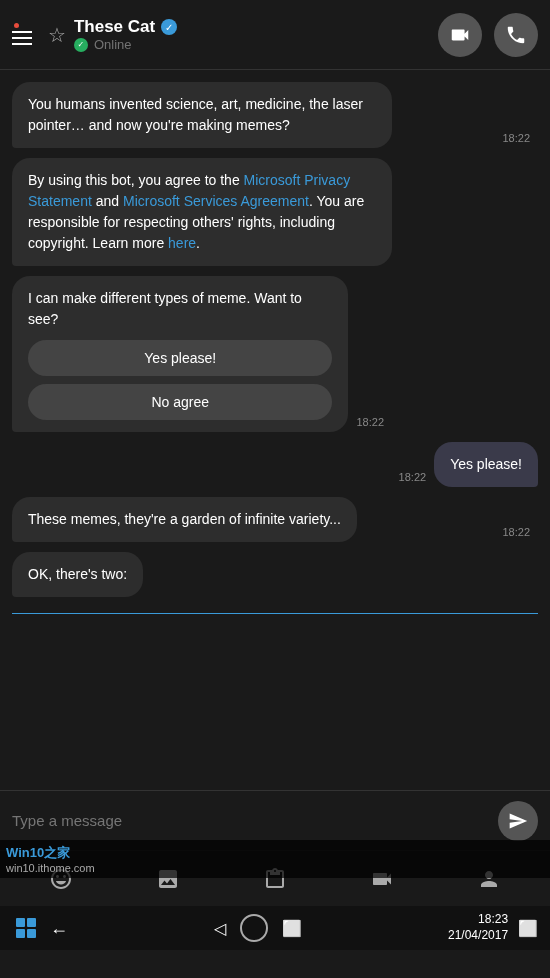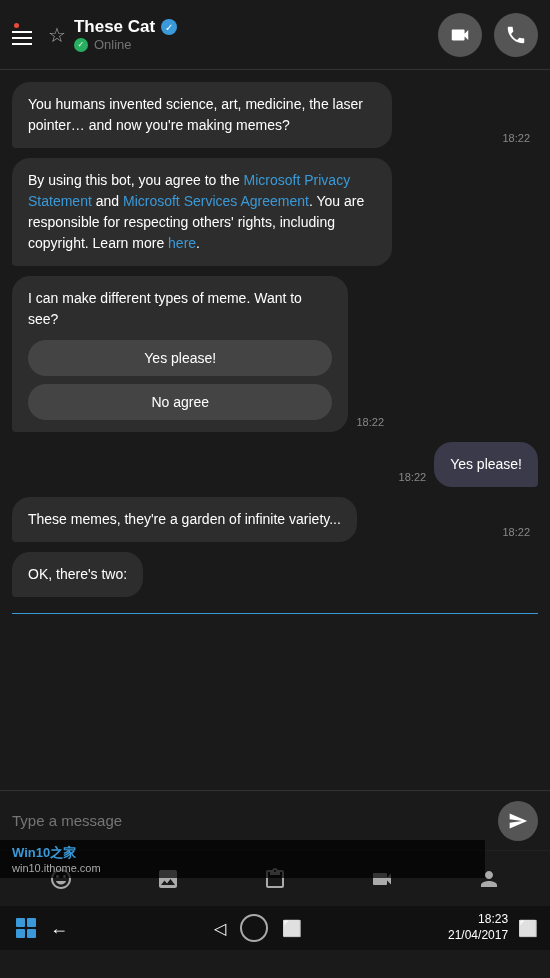--- a/index.html
+++ b/index.html
@@ -264,23 +264,23 @@
       cursor: pointer;
       color: #aaa;
       font-size: 20px;
     }
 
     
     .watermark {
       position: absolute;
       bottom: 100px;
       left: 0;
-      width: 485px;
+      width: 550px;
       background: rgba(0,0,0,0.7);
-      padding: 4px 12px;
+      padding: 4px 6px;
     }
     .watermark-text {
       color: #3a9ad9;
       font-size: 13px;
       font-weight: bold;
     }
     .watermark-url {
       color: #aaa;
       font-size: 11px;
     }

